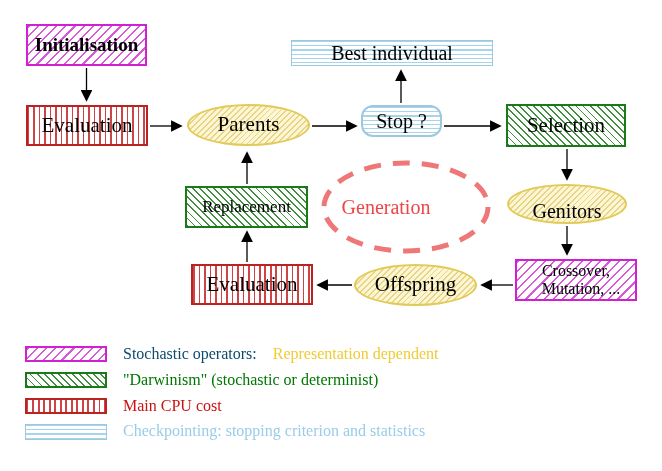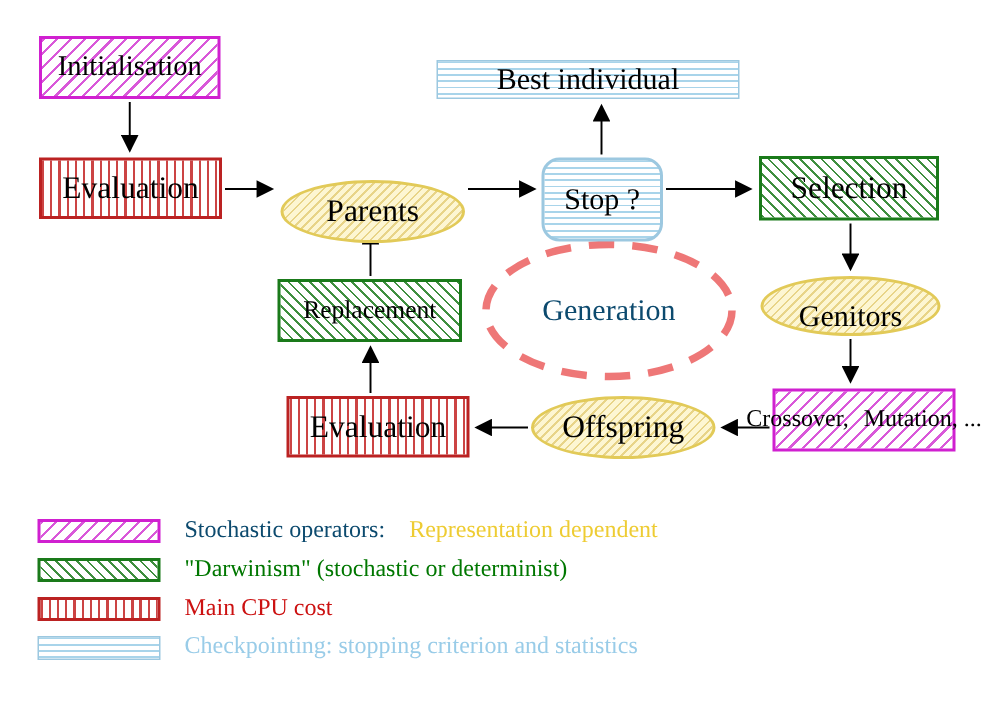--- a/index.html
+++ b/index.html
@@ -38,32 +38,32 @@
     background-color:#ffffff;
     background-image:repeating-linear-gradient(180deg,#a8d4ea 0,#a8d4ea 1.2px,transparent 1.2px,transparent 4.2px);
   }
   .ellipse-yellow{
     border:2px solid #e2ca58;
     border-radius:50%;
     background-color:#fdf6d2;
     background-image:repeating-linear-gradient(135deg,#e8d488 0,#e8d488 1.3px,transparent 1.3px,transparent 4.2px);
   }
   
-  #n-init        {left:26px; top:24px;  width:121px;height:42px;font-size:19px;}
+  #n-init        {left:26px; top:24px;  width:121px;height:42px;font-size:19px;font-weight:bold;}
   #n-eval-top    {left:26px; top:105px; width:122px;height:41px;font-size:21px;}
-  #n-parents     {left:187px;top:120px; width:123px;height:42px;font-size:21px;}
+  #n-parents     {left:187px;top:104px; width:123px;height:42px;font-size:21px;}
   #n-best        {left:291px;top:40px;  width:202px;height:26px;font-size:20px;border-width:1px;}
-  #n-stop        {left:361px;top:105px; width:81px; height:56px;font-size:20px;border-radius:12px;font-family:Liberation Serif, serif;}
+  #n-stop        {left:361px;top:105px; width:81px; height:32px;font-size:20px;border-radius:12px;font-family:Liberation Serif, serif;}
   #n-selection   {left:506px;top:104px; width:120px;height:43px;font-size:21px;font-family:Liberation Serif, serif;}
   #n-genitors    {left:507px;top:184px; width:120px;height:40px;font-size:20px;align-items:flex-end;}
-  #n-crossover   {left:515px;top:259px; width:122px;height:42px;font-size:16px;flex-direction:row;}
+  #n-crossover   {left:515px;top:259px; width:122px;height:42px;font-size:16px;flex-direction:column;}
   #n-offspring   {left:354px;top:264px; width:123px;height:42px;font-size:21px;}
   #n-eval-bottom {left:191px;top:264px; width:122px;height:41px;font-size:21px;}
   #n-replacement {left:185px;top:186px; width:123px;height:42px;font-size:17px;}
-  #n-generation  {left:324px;top:195px; width:164px;height:24px;font-size:20px;color:#0c4a6e;}
+  #n-generation  {left:304px;top:195px; width:164px;height:24px;font-size:20px;color:#ef4444;}
   #n-crossover .xline{display:block;}
   #n-crossover .xline2{padding-left:10px;}
   
   #arrows{position:absolute;left:0;top:0;pointer-events:none;}
   
   .swatch{position:absolute;left:25px;width:82px;height:16px;box-sizing:border-box;}
   .legend-label{position:absolute;left:123px;height:20px;font-size:16px;line-height:20px;white-space:nowrap;}
   .t-magenta{color:#0c4a6e;}
   .t-gold{color:#eecc33;margin-left:16px;}
   .t-green{color:#007700;}

